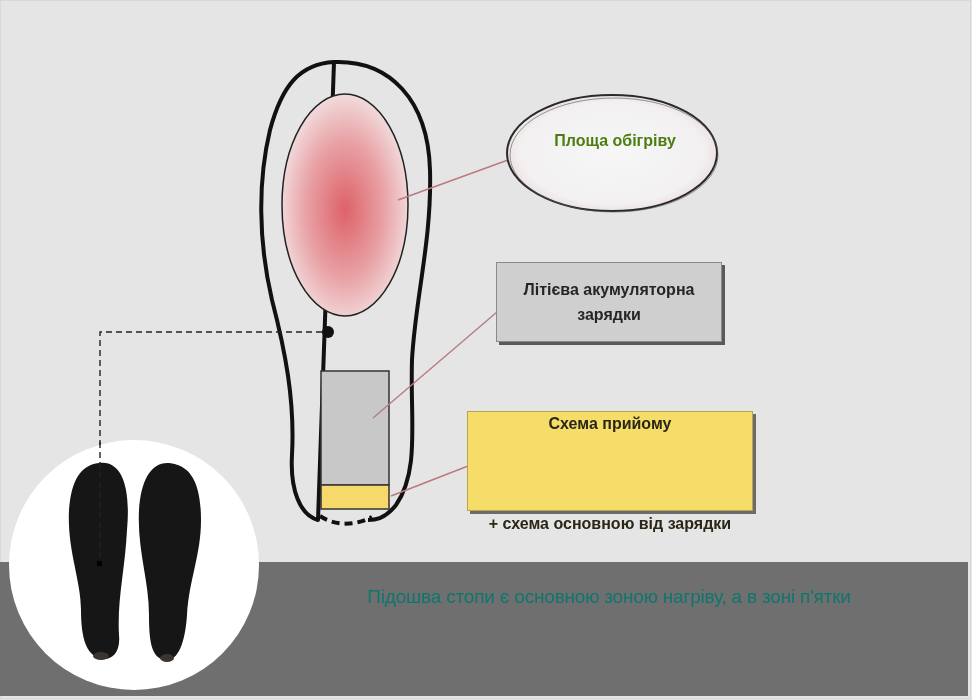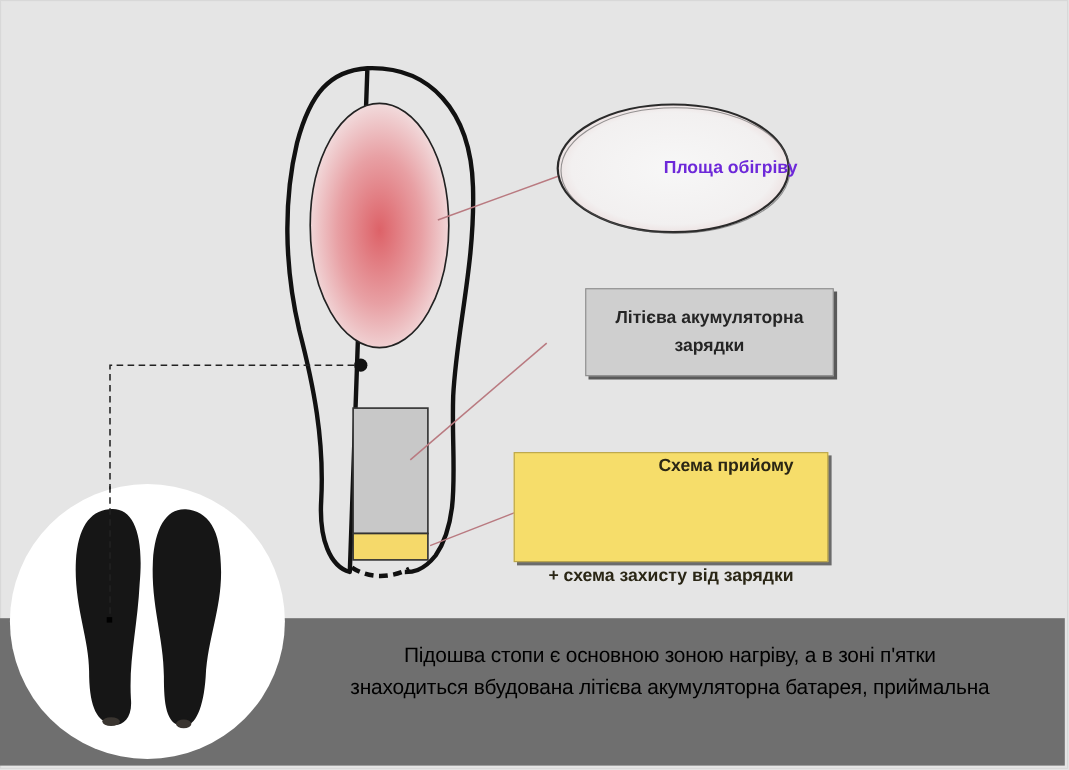--- a/index.html
+++ b/index.html
@@ -4,46 +4,45 @@
 <style>
   html, body { margin: 0; padding: 0; }
   body {
     width: 972px; height: 700px; overflow: hidden;
     background: #e5e5e5;
     font-family: "Liberation Sans", sans-serif;
     position: relative;
   }
   #canvas { position: absolute; left: 0; top: 0; width: 972px; height: 700px; }
   .label-text {
-    position: absolute; text-align: right; font-weight: bold; color: #6d28d9;
+    position: absolute; text-align: center; font-weight: bold; color: #4d7c0f;
     font-family: "Liberation Sans", sans-serif;
-    margin-top: 12px;
   }
   #heat-label { left: 505px; top: 132px; width: 220px; font-size: 16px; }
   #battery-box {
     position: absolute; left: 496px; top: 262px; width: 224px; height: 78px;
     background: #cfcfcf; border: 1px solid #8a8a8a;
     box-shadow: 3px 3px 0 #5a5a5a;
-    display: flex; align-items: center; justify-content: center; text-align: center; margin-left: 36px;
+    display: flex; align-items: center; justify-content: center; text-align: center;
   }
   #battery-box span { font-weight: bold; font-size: 16px; color: #252525; line-height: 25px; }
   #circuit-box {
     position: absolute; left: 467px; top: 411px; width: 284px; height: 98px;
     background: #f6dd6a; border: 1px solid #b9a44a;
     box-shadow: 3px 3px 0 #6b6b6b;
     display: flex; align-items: center; justify-content: center; text-align: center;
   }
-  #circuit-box span { font-weight: bold; font-size: 16px; color: #2a2615; line-height: 25px; white-space: pre-line; text-align: right; }
+  #circuit-box span { font-weight: bold; font-size: 16px; color: #2a2615; line-height: 25px; white-space: pre-line; }
   #bottom-band {
     position: absolute; left: 0; top: 562px; width: 968px; height: 134px;
     background: #6f6f6f;
   }
   #caption {
     position: absolute; left: 250px; top: 582px; width: 718px;
-    color: #000000; font-size: 19px; line-height: 29px; text-align: center;
+    color: #0f766e; font-size: 19px; line-height: 29px; text-align: center;
     font-family: "Liberation Sans", sans-serif; letter-spacing: -0.2px;
   }
   #photo-circle {
     position: absolute; left: 9px; top: 440px; width: 250px; height: 250px;
     border-radius: 50%; background: #ffffff;
   }
 </style>
 </head>
 <body>
 
@@ -99,29 +98,28 @@
   <span>
     <span>Літієва акумуляторна</span><br>
     <span>зарядки</span>
   </span>
 </div>
 
 <div id="circuit-box">
   <span>
     <span>Схема прийому</span><br>
     <br>
-    <span>+ схема захисту від зарядки</span>
+    <span>+ схема основною від зарядки</span>
   </span>
 </div>
 
 <div id="bottom-band"></div>
 
 <div id="caption">
   <div>Підошва стопи є основною зоною нагріву, а в зоні п'ятки</div>
-  <div>знаходиться вбудована літієва акумуляторна батарея, приймальна</div>
 </div>
 
 <div id="photo-circle">
   <svg width="250" height="250" viewBox="0 0 250 250" xmlns="http://www.w3.org/2000/svg">
     <path d="M 90 23 C 112 20, 122 45, 118 90 C 116 130, 108 160, 110 195 C 112 215, 100 222, 90 218 C 78 214, 72 200, 72 170 C 72 140, 58 110, 60 70 C 62 40, 72 25, 90 23 Z" fill="#161616"></path>
     <path d="M 160 23 C 180 25, 192 40, 192 80 C 192 115, 180 140, 178 175 C 176 205, 168 222, 156 220 C 142 218, 140 200, 140 175 C 140 140, 128 110, 130 70 C 132 40, 142 22, 160 23 Z" fill="#161616"></path>
     <ellipse cx="92" cy="216" rx="8" ry="4" fill="#3a3530"></ellipse>
     <ellipse cx="158" cy="218" rx="7" ry="4" fill="#3a3530"></ellipse>
     <line x1="91" y1="-108" x2="91" y2="125" stroke="#222" stroke-width="1.4" stroke-dasharray="6 4"></line>
     <rect x="88" y="121" width="5" height="5" fill="#000"></rect>

